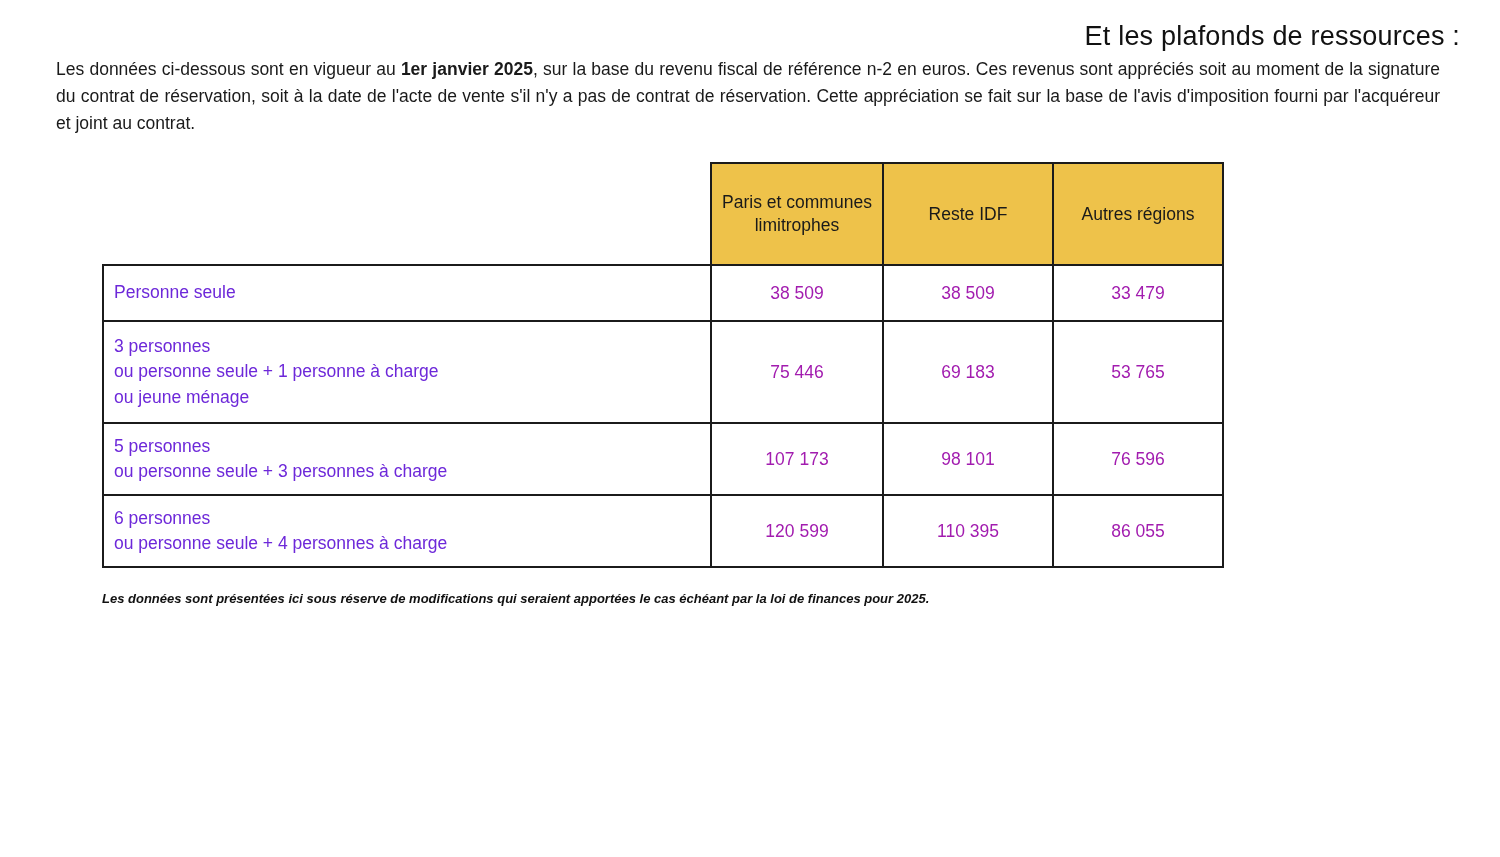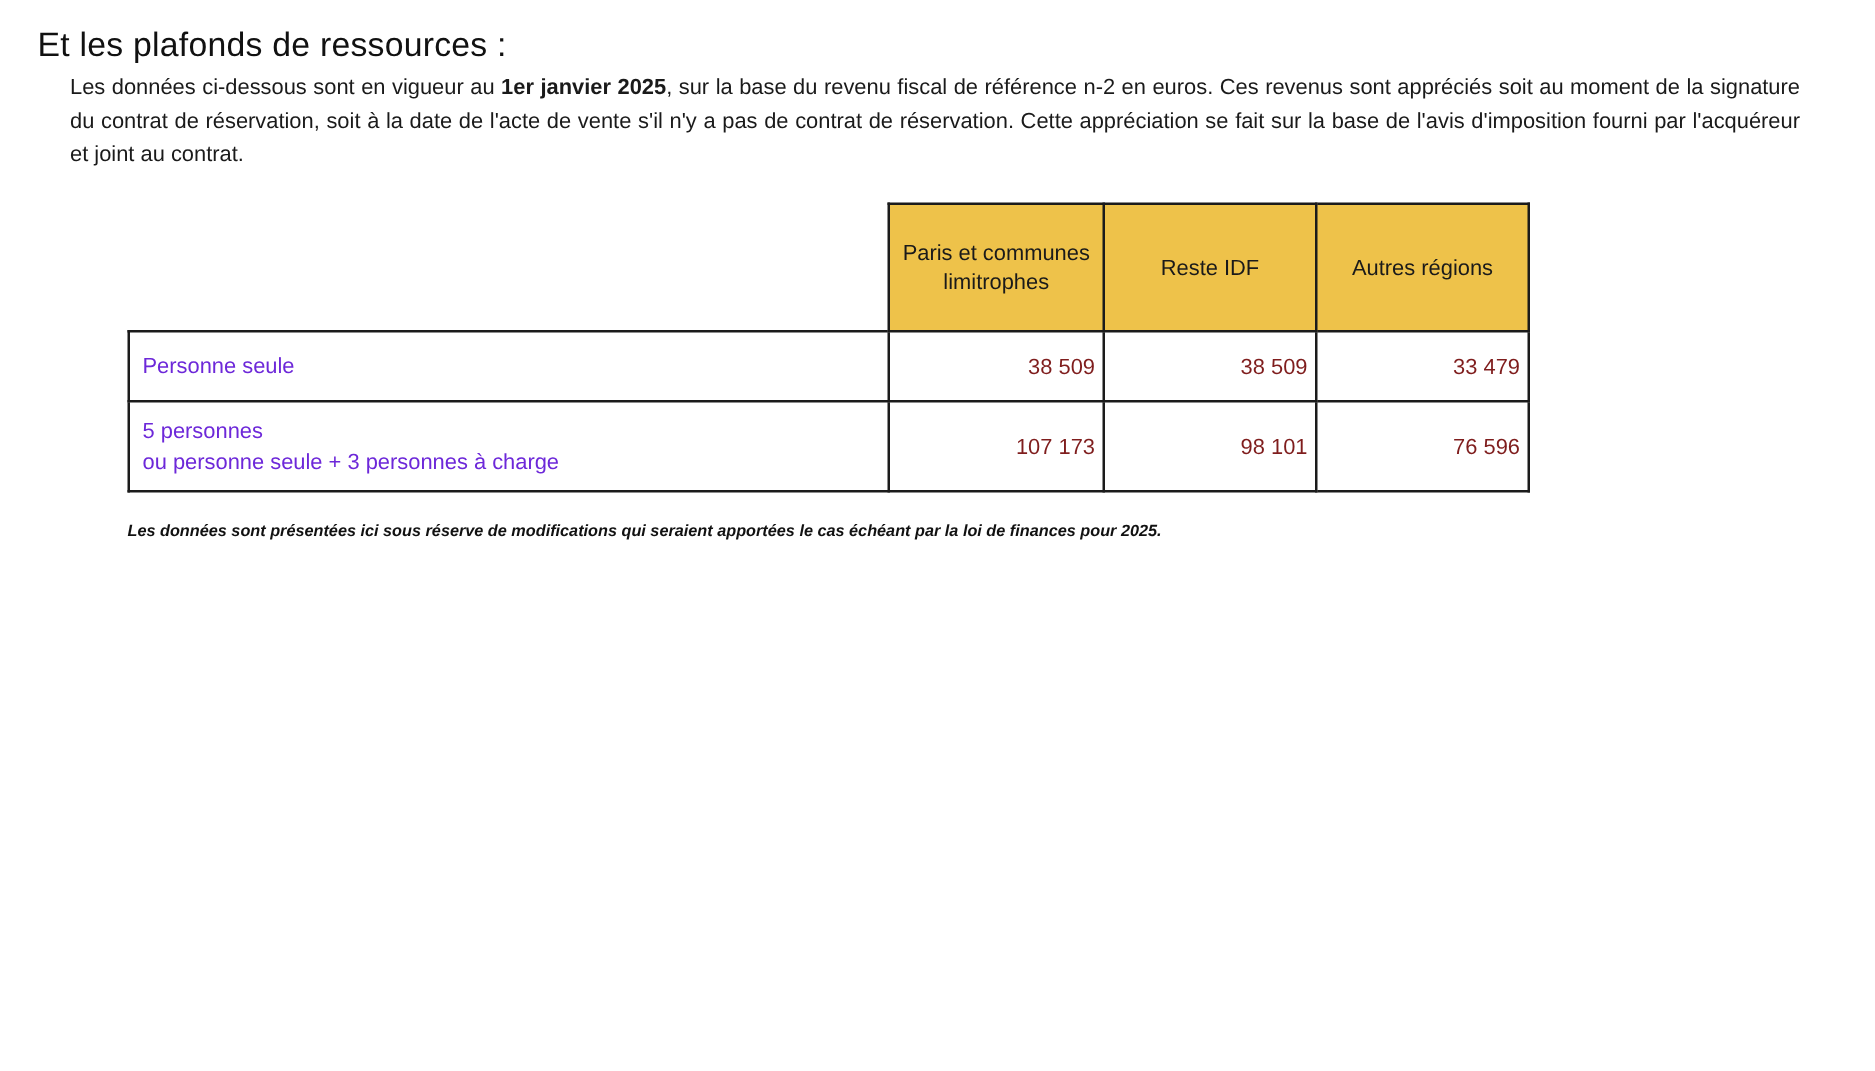--- a/index.html
+++ b/index.html
@@ -21,20 +21,21 @@
     box-sizing: border-box;
     padding: 14px 40px 0 30px;
   }
   .title {
     font-size: 27px;
     font-weight: 400;
     color: #111111;
     letter-spacing: 0.2px;
     margin: 6px 0 0 0;
     line-height: 1.2;
+    text-align: right;
   }
   .intro {
     margin: 4px 20px 0 26px;
     font-size: 17.5px;
     line-height: 1.52;
     color: #1a1a1a;
     text-align: justify;
     max-width: 1420px;
   }
   .intro b {
@@ -77,22 +78,22 @@
   }
   tbody td.label {
     font-size: 17.5px;
     line-height: 1.45;
     padding: 8px 12px 8px 10px;
     text-align: left;
     color: #6d28d9;
   }
   tbody td.num {
     font-size: 17.5px;
-    text-align: right;
-    color: #7f1d1d;
+    text-align: center;
+    color: #a21caf;
     padding: 8px 6px;
   }
   tr.r1 td { height: 38px; }
   tr.r2 td { height: 54px; }
   tr.r3 td { height: 84px; }
   tr.r4 td { height: 54px; }
   tr.r5 td { height: 54px; }
   tr.r6 td { height: 54px; }
   tr.r7 td { height: 38px; }
 
@@ -132,28 +133,47 @@
       </thead>
       <tbody>
         <tr class="r1">
           <td class="label">
               <div>Personne seule</div>
             </td>
           <td class="num">38 509</td>
           <td class="num">38 509</td>
           <td class="num">33 479</td>
         </tr>
+        <tr class="r3">
+          <td class="label">
+              <div>3 personnes</div>
+              <div>ou personne seule + 1 personne à charge</div>
+              <div>ou jeune ménage</div>
+            </td>
+          <td class="num">75 446</td>
+          <td class="num">69 183</td>
+          <td class="num">53 765</td>
+        </tr>
         <tr class="r5">
           <td class="label">
               <div>5 personnes</div>
               <div>ou personne seule + 3 personnes à charge</div>
             </td>
           <td class="num">107 173</td>
           <td class="num">98 101</td>
           <td class="num">76 596</td>
+        </tr>
+        <tr class="r6">
+          <td class="label">
+              <div>6 personnes</div>
+              <div>ou personne seule + 4 personnes à charge</div>
+            </td>
+          <td class="num">120 599</td>
+          <td class="num">110 395</td>
+          <td class="num">86 055</td>
         </tr>
       </tbody>
     </table>
   </div>
 
   <p class="footnote">Les données sont présentées ici sous réserve de modifications qui seraient apportées le cas échéant par la loi de finances pour 2025.</p>
 
 </div>
 
 </body></html>

